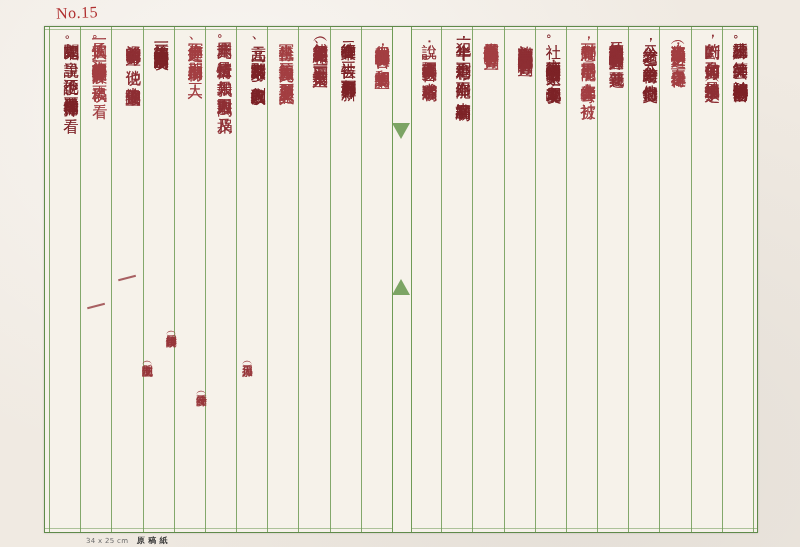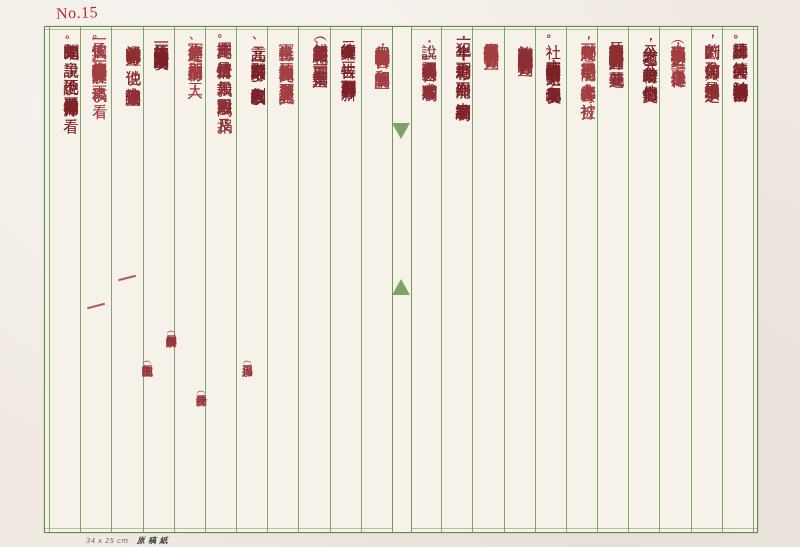--- a/index.html
+++ b/index.html
@@ -32,21 +32,20 @@
     letter-spacing:0.5px;
     transform:rotate(-2deg);
   }
   
   #caption{
     position:absolute;
     left:86px;bottom:1px;
     font-size:7px;
     color:#6b6b6b;
     letter-spacing:0.3px;
-    font-style:italic;
   }
   #caption .cap-title{
     color:#3a3a3a;
     font-weight:bold;
     margin-left:6px;
     font-size:8px;
   }
   
   #sheet{
     position:absolute;

